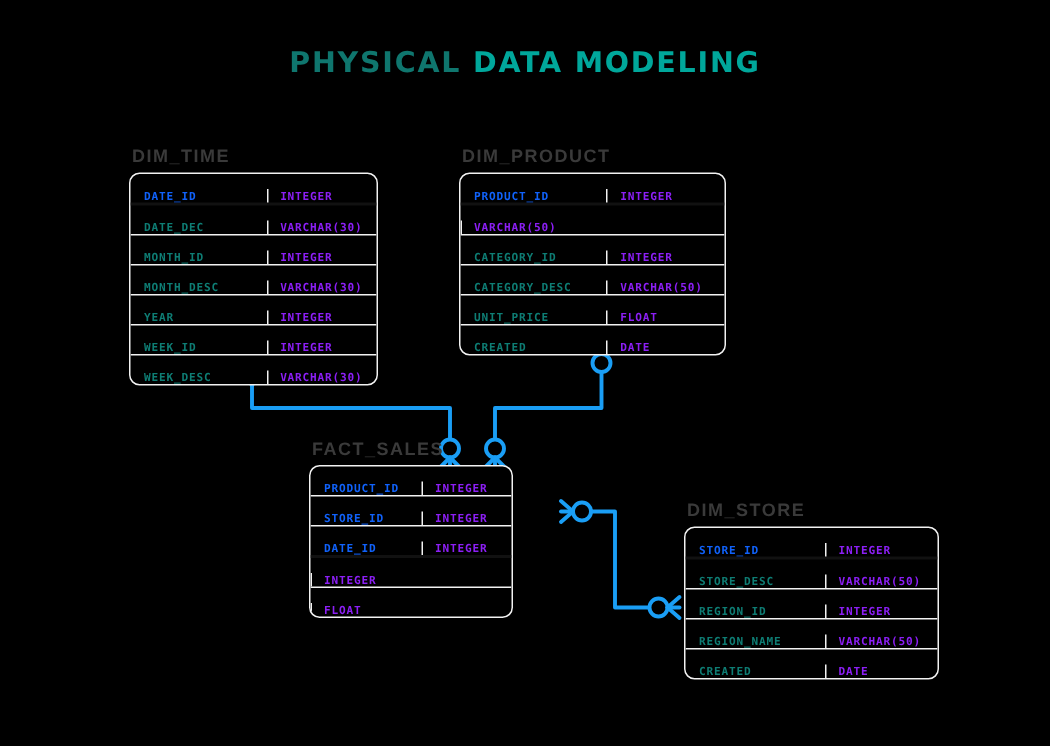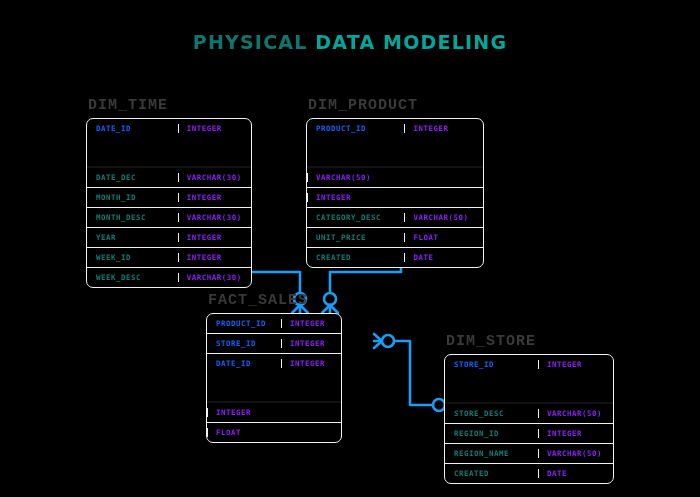--- a/index.html
+++ b/index.html
@@ -25,43 +25,43 @@
   }
   .title .t-dark{color:#0f766e;}
   .title .t-teal{color:#00a79b;margin-top:32px;}
 
   
   #links{position:absolute;inset:0;z-index:1;pointer-events:none;}
 
   
   .entity{position:absolute;z-index:2;}
   .entity-label{
-    font-family:Liberation Mono, monospace;
+    font-family:Liberation Sans, sans-serif;
     font-weight:bold;
-    font-size:15px;
+    font-size:12px;
     letter-spacing:1px;
     color:#3a3a3a;
     margin-bottom:4px;
     padding-left:2px;
     white-space:nowrap;
   }
   .entity-box{
     border:1.6px solid #f2f2f2;
     border-radius:7px;
     background:#000;
     overflow:hidden;
   }
   .row{
     display:flex;
-    align-items:center;
+    align-items:flex-end;
     height:19px;
     border-top:1.4px solid #f2f2f2;
   }
   .row:first-child{border-top:none;}
-  .row.sep-strong{border-top:2.2px solid #111111;margin-top:28px;}
+  .row.sep-strong{border-top:2.2px solid #111111;}
   .cell{
     display:flex;
     align-items:center;
     font-size:7.4px;
     font-weight:bold;
     letter-spacing:0.55px;
     white-space:nowrap;
     overflow:hidden;
   }
   .c-name{padding-left:9px;}
@@ -162,20 +162,21 @@
         <div class="entity-label">DIM_PRODUCT</div>
         <div class="entity-box">
           <div class="row">
             <div class="cell c-name k-pk" style="flex: 1 1 56%;">PRODUCT_ID</div>
             <div class="cell c-type t-type" style="flex: 1 1 44%;">INTEGER</div>
           </div>
           <div class="row sep-strong">
             <div class="cell c-type t-type" style="flex: 1 1 44%;">VARCHAR(50)</div>
           </div>
           <div class="row">
+            <div class="cell c-name k-attr" style="flex: 1 1 56%;">CATEGORY_ID</div>
             <div class="cell c-type t-type" style="flex: 1 1 44%;">INTEGER</div>
           </div>
           <div class="row">
             <div class="cell c-name k-attr" style="flex: 1 1 56%;">CATEGORY_DESC</div>
             <div class="cell c-type t-type" style="flex: 1 1 44%;">VARCHAR(50)</div>
           </div>
           <div class="row">
             <div class="cell c-name k-attr" style="flex: 1 1 56%;">UNIT_PRICE</div>
             <div class="cell c-type t-type" style="flex: 1 1 44%;">FLOAT</div>
           </div>
@@ -201,21 +202,21 @@
             <div class="cell c-type t-type" style="flex: 1 1 44%;">INTEGER</div>
           </div>
           <div class="row sep-strong">
             <div class="cell c-type t-type" style="flex: 1 1 44%;">INTEGER</div>
           </div>
           <div class="row">
             <div class="cell c-type t-type" style="flex: 1 1 44%;">FLOAT</div>
           </div>
         </div>
       </div>
-      <div class="entity" style="left: 444px; top: 333px; width: 170px;">
+      <div class="entity" style="left: 456px; top: 333px; width: 170px;">
         <div class="entity-label">DIM_STORE</div>
         <div class="entity-box">
           <div class="row">
             <div class="cell c-name k-pk" style="flex: 1 1 56%;">STORE_ID</div>
             <div class="cell c-type t-type" style="flex: 1 1 44%;">INTEGER</div>
           </div>
           <div class="row sep-strong">
             <div class="cell c-name k-attr" style="flex: 1 1 56%;">STORE_DESC</div>
             <div class="cell c-type t-type" style="flex: 1 1 44%;">VARCHAR(50)</div>
           </div>

